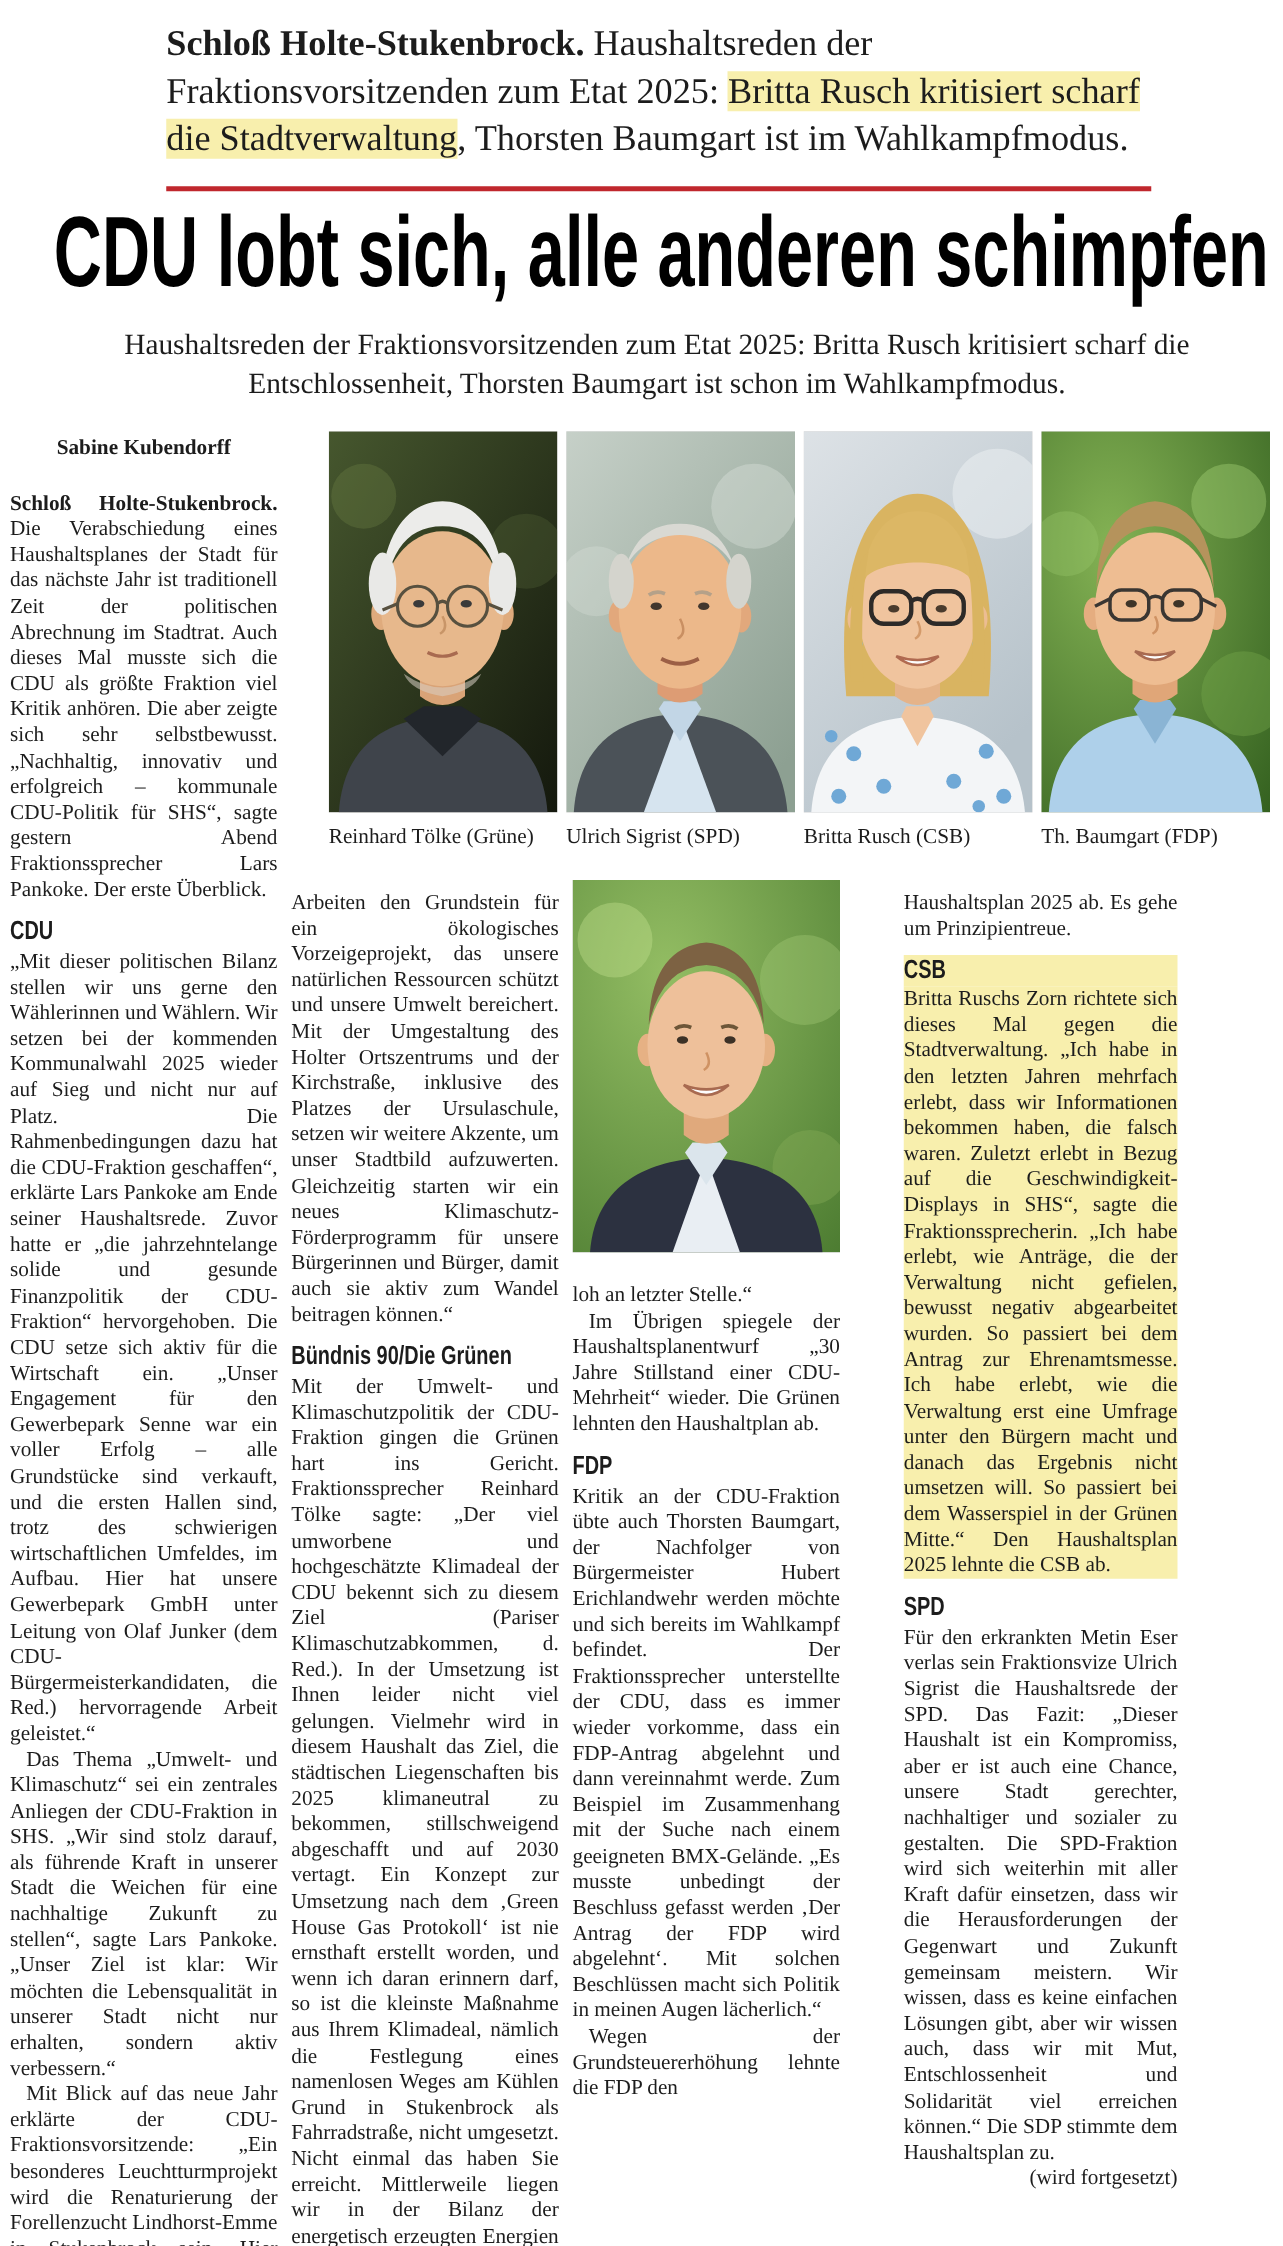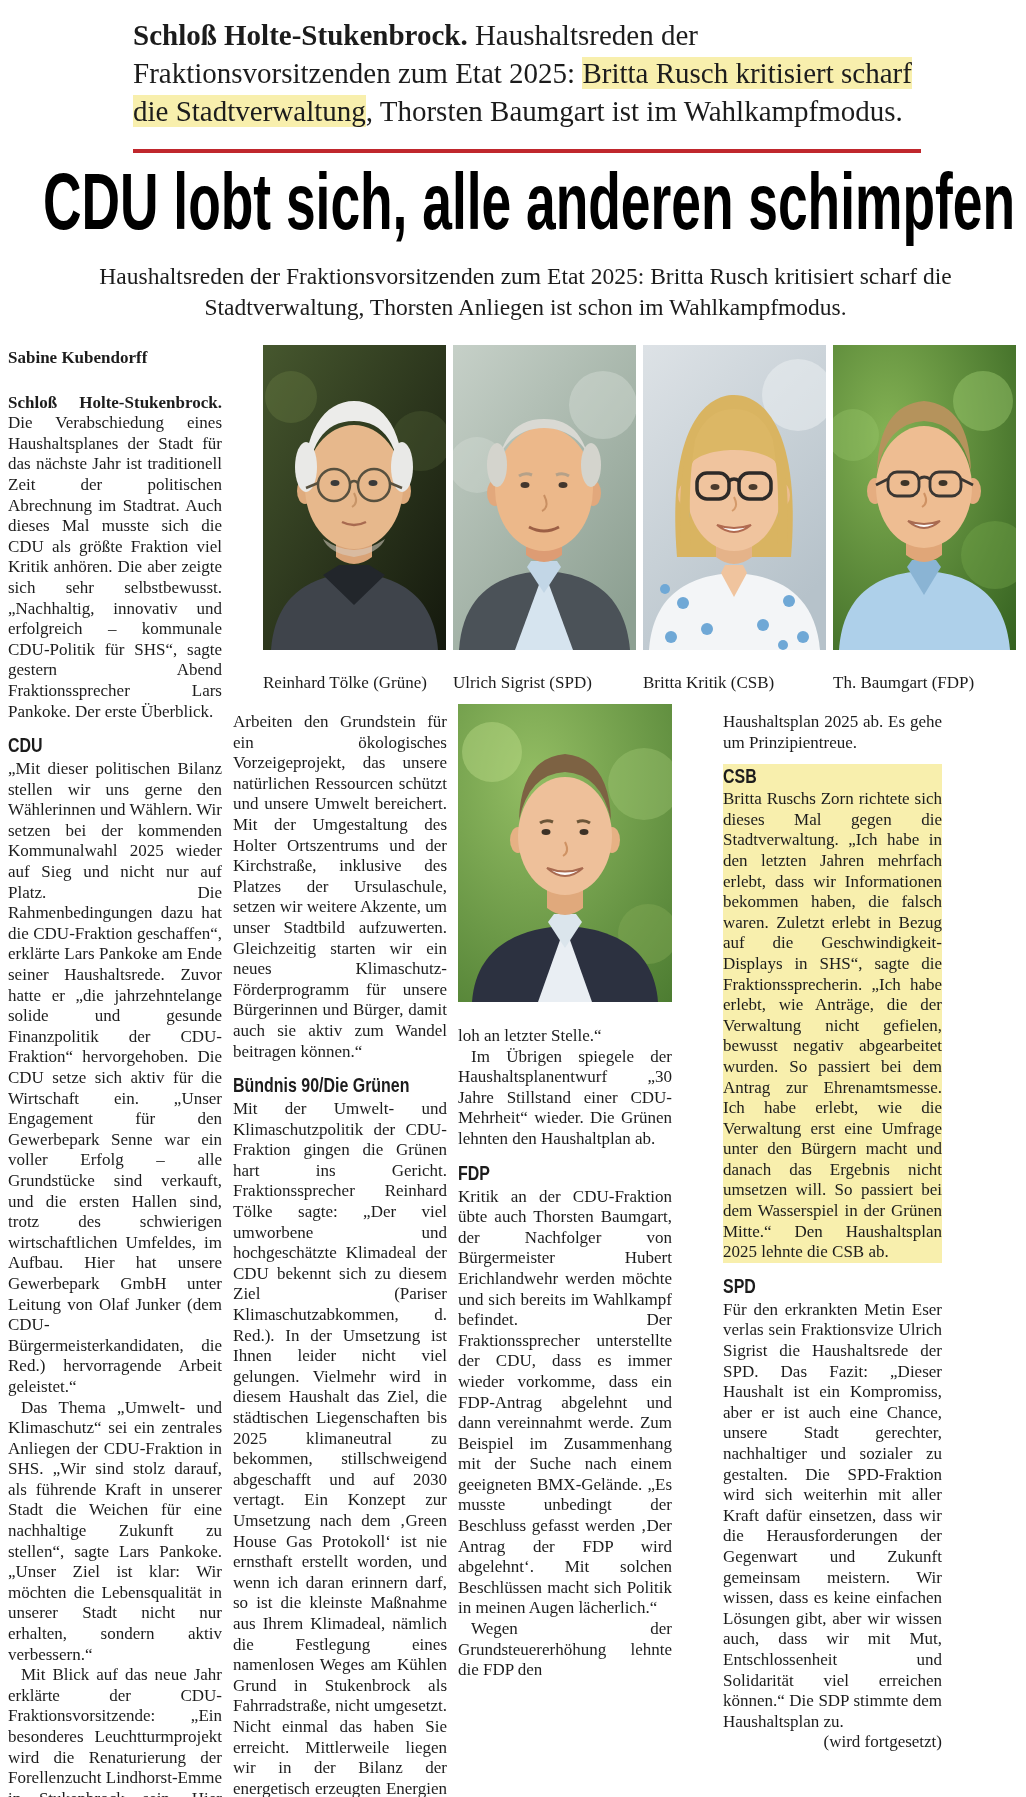--- a/index.html
+++ b/index.html
@@ -16,28 +16,28 @@
   .headline{position:absolute;left:16px;top:159px;width:1026px;text-align:center;}
   .headline text{font-family:"Liberation Sans",sans-serif;font-weight:bold;fill:#000;}
   
   .subhead{position:absolute;left:0;top:261px;width:1026px;text-align:center;
            font-size:23.5px;line-height:31px;}
   .subhead div{white-space:nowrap;padding-left:25px;}
   
   .photo-row{position:absolute;left:263px;top:345px;width:753px;display:flex;gap:7px;}
   figure{margin:0;}
   .photo-box{width:183px;height:305px;overflow:hidden;background:#d8d8d8;}
-  figcaption{font-size:17px;line-height:22px;margin-top:22px;text-align:left;}
+  figcaption{font-size:17px;line-height:22px;margin-top:8px;text-align:left;}
   
   .col{position:absolute;font-size:17px;line-height:20.6px;text-align:justify;}
   .col1{left:8px;top:348px;width:214px;}
   .col2{left:233px;top:712px;width:214px;}
   .col3{left:458px;top:704px;width:214px;}
   .col4{left:723px;top:712px;width:219px;}
-  .byline{font-weight:bold;margin:0 0 24px 0;text-align:left;font-size:17px;}
+  .byline{font-weight:bold;margin:0 0 24px 0;text-align:center;font-size:17px;}
   .para{margin:0;hyphens:auto;-webkit-hyphens:auto;}
   .para.ind{text-indent:13px;font-family:Liberation Serif, serif;}
   .hl{background:var(--hl);}
   .sec-head{margin:11px 0 3px 0;font-family:"Liberation Sans",sans-serif;
             font-size:21px;line-height:23px;text-align:left;font-weight:bold;text-decoration:underline;}
   .sec-head .squeeze{display:inline-block;transform:scaleX(0.76);transform-origin:0 50%;white-space:nowrap;}
   .sec-head.hl{margin-bottom:0;padding-bottom:2px;}
   .cont{float:right;}
   
   .inline-figure{margin:0 0 24px 0;}
@@ -54,21 +54,21 @@
   <div class="rule"></div>
 
   <div class="headline">
     <svg width="1000" height="88" viewBox="0 0 1000 88">
       <text x="500" y="70" text-anchor="middle" textLength="972" lengthAdjust="spacingAndGlyphs" font-size="80">CDU lobt sich, alle anderen schimpfen</text>
     </svg>
   </div>
 
   <div class="subhead">
     <div>Haushaltsreden der Fraktionsvorsitzenden zum Etat 2025: Britta Rusch kritisiert scharf die</div>
-    <div>Stadtverwaltung, Thorsten Anliegen ist schon im Wahlkampfmodus.</div>
+    <div>Entschlossenheit, Thorsten Baumgart ist schon im Wahlkampfmodus.</div>
   </div>
 
   <div class="photo-row">
 
     <figure>
       <div class="photo-box">
         <svg viewBox="0 0 183 305" width="183" height="305">
           <defs>
               <linearGradient id="bg1" x1="0" y1="0" x2="1" y2="1">
             <stop offset="0" stop-color="#46572e"></stop>
@@ -174,21 +174,21 @@
           <ellipse cx="110" cy="142" rx="4.5" ry="3" fill="#4a3b2d"></ellipse>
           <g stroke="#2d2a28" stroke-width="3.5" fill="none">
             <rect x="54" y="128" width="32" height="26" rx="10"></rect>
             <rect x="96" y="128" width="32" height="26" rx="10"></rect>
             <path d="M86,136 Q91,132 96,136"></path>
           </g>
           <path d="M91,152 Q96,162 89,166" stroke="#d49a6a" stroke-width="2" fill="none"></path>
           <path d="M74,180 Q91,194 108,180 Q91,186 74,180 Z" fill="#fdfdfd" stroke="#b06a50" stroke-width="2"></path>
         </svg>
       </div>
-      <figcaption>Britta Kritik (CSB)</figcaption>
+      <figcaption>Britta Rusch (CSB)</figcaption>
     </figure>
 
     <figure>
       <div class="photo-box">
         <svg viewBox="0 0 183 305" width="183" height="305">
           <defs>
               <radialGradient id="bg4" cx="0.3" cy="0.3" r="1">
             <stop offset="0" stop-color="#84b254"></stop>
                 <stop offset="1" stop-color="#33601f"></stop>
               </radialGradient>

